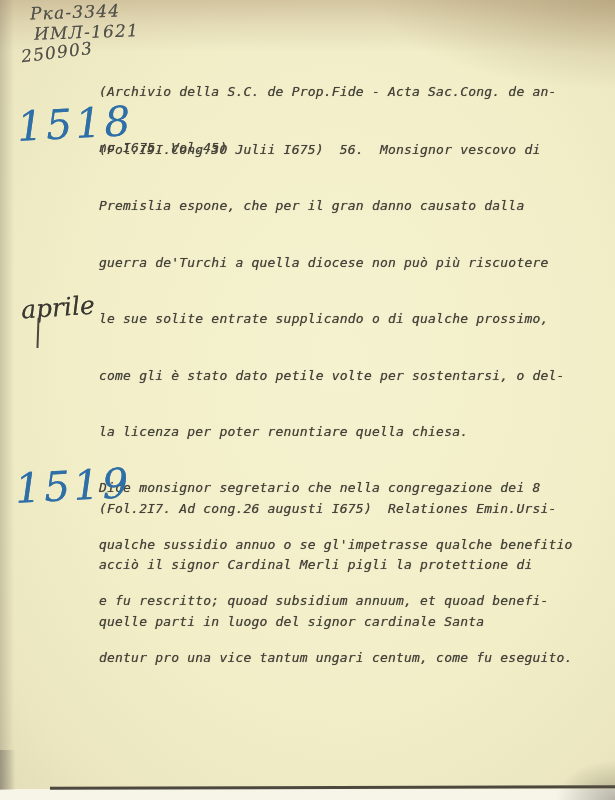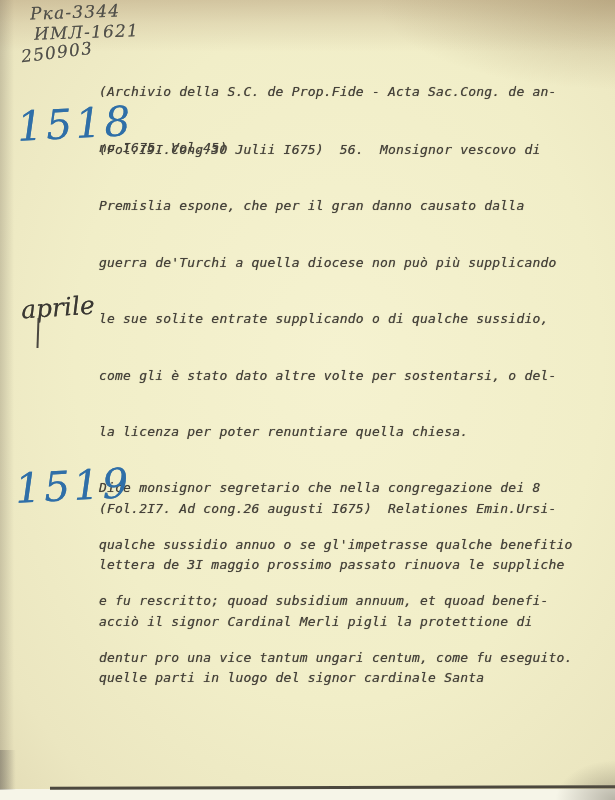--- a/index.html
+++ b/index.html
@@ -105,39 +105,38 @@
   <div class="typed" style="top:49px;">
     <div class="tline">(Archivio della S.C. de Prop.Fide - Acta Sac.Cong. de an-</div>
     <div class="tline">no I675. Vol.45)</div>
   </div>
 
   <div class="hand-blue" style="left:17px; top:100px;">1518</div>
 
   <div class="typed" style="top:107px;">
     <div class="tline">(Fol.I9I.Cong.30 Julii I675)  56.  Monsignor vescovo di</div>
     <div class="tline">Premislia espone, che per il gran danno causato dalla</div>
-    <div class="tline">guerra de'Turchi a quella diocese non può più supplicando</div>
-    <div class="tline">le sue solite entrate supplicando o di qualche sussidio,</div>
-    <div class="tline">come gli è stato dato altre volte per sostentarsi, o del-</div>
+    <div class="tline">guerra de'Turchi a quella diocese non può più riscuotere</div>
+    <div class="tline">le sue solite entrate supplicando o di qualche prossimo,</div>
+    <div class="tline">come gli è stato dato petile volte per sostentarsi, o del-</div>
     <div class="tline">la licenza per poter renuntiare quella chiesa.</div>
     <div class="tline">Dice monsignor segretario che nella congregazione dei 8</div>
     <div class="tline">qualche sussidio annuo o se gl'impetrasse qualche benefitio</div>
     <div class="tline">e fu rescritto; quoad subsidium annuum, et quoad benefi-</div>
     <div class="tline">dentur pro una vice tantum ungari centum, come fu eseguito.</div>
     
   </div>
 
   <div class="margin-note">aprile</div>
   <div class="margin-note-tail"></div>
 
   <div class="hand-blue" style="left:15px; top:462px;">1519</div>
 
   <div class="typed" style="top:466px;">
     <div class="tline">(Fol.2I7. Ad cong.26 augusti I675)  Relationes Emin.Ursi-</div>
-    <div class="tline">lettera de 3I maggio prossimo passato rinuova le suppliche</div>
     <div class="tline">acciò il signor Cardinal Merli pigli la protettione di</div>
     <div class="tline">quelle parti in luogo del signor cardinale Santa</div>
     
     
     
     
     
     
   </div>
 

